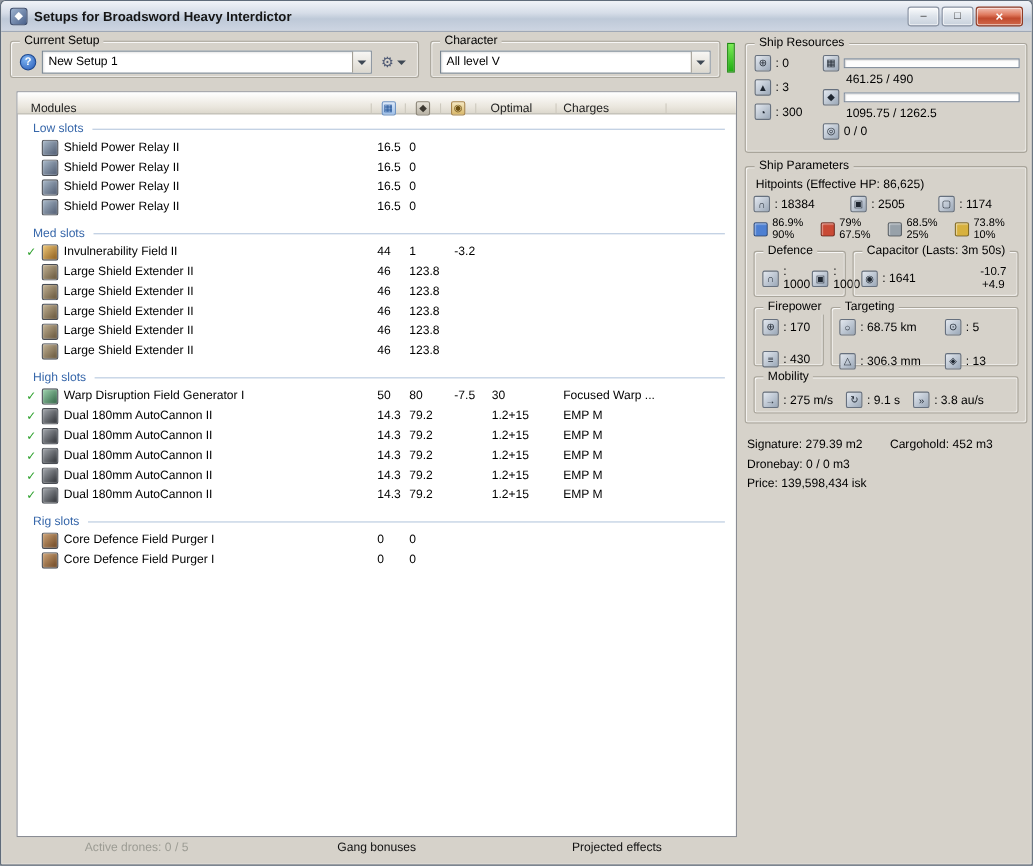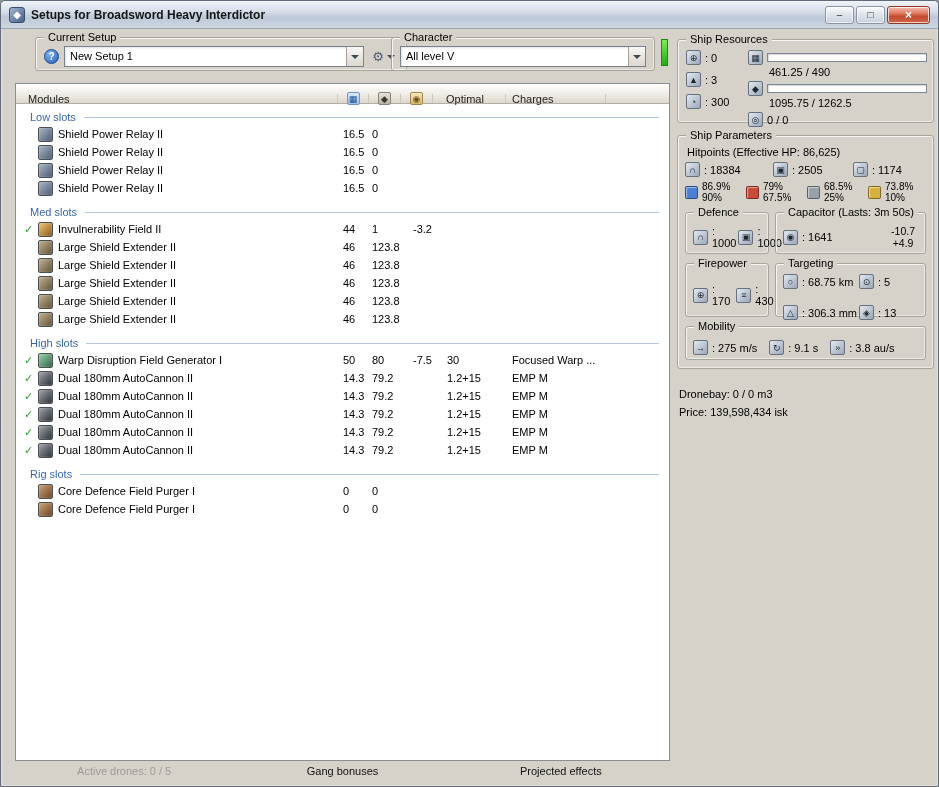--- a/index.html
+++ b/index.html
@@ -28,21 +28,21 @@
 
   .client{position:absolute;left:0;right:0;top:28px;bottom:0;}
 
   
   .gbox{position:relative;border:1px solid #a9a59b;border-radius:3px;
     box-shadow:inset 1px 1px 0 rgba(255,255,255,.8),inset -1px -1px 0 rgba(255,255,255,.5);}
   .legend{position:absolute;top:-8px;left:8px;background:#d6d2ca;padding:0 4px;
     font-size:11px;line-height:14px;color:#000;white-space:nowrap;}
 
   
-  .gb-current{position:absolute;left:8px;top:8px;width:372px;height:34px;margin-left:26px;}
+  .gb-current{position:absolute;left:8px;top:8px;width:372px;height:34px;}
   .gb-character{position:absolute;left:390px;top:8px;width:264px;height:34px;}
   .grow{display:flex;align-items:center;gap:5px;padding:8px 8px 0 8px;}
   .help-ico{width:15px;height:15px;flex:none;border-radius:50%;
     background:radial-gradient(circle at 35% 30%,#7db4f2,#2a5cb8);border:1px solid #1c4890;
     color:#fff;font-size:10px;font-weight:bold;display:flex;align-items:center;justify-content:center;}
   .combo{flex:1;display:flex;height:21px;border:1px solid #76838f;background:#fff;
     box-shadow:inset 1px 1px 2px rgba(0,0,0,.12);}
   .combo .cval{flex:1;font-size:11px;padding:3px 5px 0 5px;white-space:nowrap;overflow:hidden;color:#000;}
   .combo .cbtn{width:17px;border-left:1px solid #a39f95;flex:none;
     background:linear-gradient(#f8f7f4,#dcd8cf);display:flex;align-items:center;justify-content:center;}
@@ -90,21 +90,21 @@
   .c-pg{width:32px;padding-left:3px;}
   .c-cap{width:32px;padding-left:12px;}
   .c-opt{width:73px;padding-left:14px;}
   .c-charge{width:100px;padding-left:6px;}
 
   
   .right-col{position:absolute;left:676px;top:0;width:257px;display:flex;flex-direction:column;}
   .ico{width:15px;height:15px;flex:none;border-radius:2px;border:1px solid #66707e;
     background:linear-gradient(135deg,#e3e8ef,#9ba8b8);color:#1e2630;font-size:9px;
     display:flex;align-items:center;justify-content:center;}
-  .gb-res{margin-top:10px;height:84px;}
+  .gb-res{margin-top:10px;height:100px;}
   .res-grid{display:flex;padding:10px 6px 2px 8px;gap:6px;}
   .res-left{width:56px;display:flex;flex-direction:column;gap:7px;}
   .ires{display:flex;align-items:center;gap:4px;font-size:11px;}
   .res-right{flex:1;display:flex;flex-direction:column;}
   .grow2{display:flex;align-items:center;gap:4px;}
   .bar{flex:1;height:9px;border:1px solid #7c8896;background:#fdfdfd;box-shadow:inset 1px 1px 1px rgba(0,0,0,.15);}
   .bar-fill{height:100%;background:linear-gradient(#b4f4a2,#3fc12f 55%,#1d9a1a);}
   .gtxt{font-size:11px;padding:1px 0 3px 21px;}
 
   .gb-params{margin-top:12px;height:234px;padding:10px 7px 0 7px;}
@@ -116,21 +116,21 @@
   .resist-cell{flex:1;display:flex;align-items:center;gap:4px;}
   .rchip{width:13px;height:13px;border-radius:2px;border:1px solid rgba(0,0,0,.4);
     box-shadow:inset 1px 1px 1px rgba(255,255,255,.5);flex:none;}
   .rvals{display:flex;flex-direction:column;font-size:10px;line-height:11px;}
   .prow{display:flex;gap:6px;margin-top:9px;}
   .gb-def{width:84px;height:42px;padding:8px 4px 0 7px;display:flex;flex-direction:row;gap:2px;}
   .def-row{display:flex;align-items:center;gap:4px;font-size:11px;}
   .gb-cap{flex:1;height:42px;padding:8px 6px 0 7px;display:flex;align-items:center;text-align:center;}
   .cap-left{display:flex;align-items:center;gap:4px;font-size:11px;}
   .cap-right{margin-left:auto;display:flex;flex-direction:column;font-size:10.5px;line-height:12px;padding-right:4px;}
-  .gb-fire{width:84px;height:54px;padding:10px 4px 0 7px;display:flex;flex-direction:row;gap:6px;}
+  .gb-fire{width:64px;height:54px;padding:10px 4px 0 7px;display:flex;flex-direction:column;gap:14px;}
   .gb-targ{flex:1;height:54px;padding:10px 6px 0 7px;display:grid;grid-template-columns:1fr 60px;row-gap:16px;}
   .t-cell,.m-cell{display:flex;align-items:center;gap:4px;font-size:11px;white-space:nowrap;}
   .gb-mob{margin-top:9px;height:34px;padding:9px 6px 0 7px;display:flex;gap:12px;}
 
   .summary{margin-top:13px;padding-left:2px;font-size:11px;color:#000;}
   .s-line1{display:flex;}
   .s-sig{width:130px;}
   .s-line{margin-top:6px;}
 
   
@@ -599,20 +599,24 @@
             <span>: 9.1 s</span>
           </span>
           <span class="m-cell">
             <span class="ico">»</span>
             <span>: 3.8 au/s</span>
           </span>
         </div>
       </div>
 
       <div class="summary">
+        <div class="s-line1">
+          <span class="s-sig">Signature: 279.39 m2</span>
+          <span>Cargohold: 452 m3</span>
+        </div>
         <div class="s-line">Dronebay: 0 / 0 m3</div>
         <div class="s-line">Price: 139,598,434 isk</div>
       </div>
     </div>
 
     <div class="bottom-bar">
       <span class="bb-cell disabled">Active drones: 0 / 5</span>
       <span class="bb-cell">Gang bonuses</span>
       <span class="bb-cell">Projected effects</span>
     </div>

